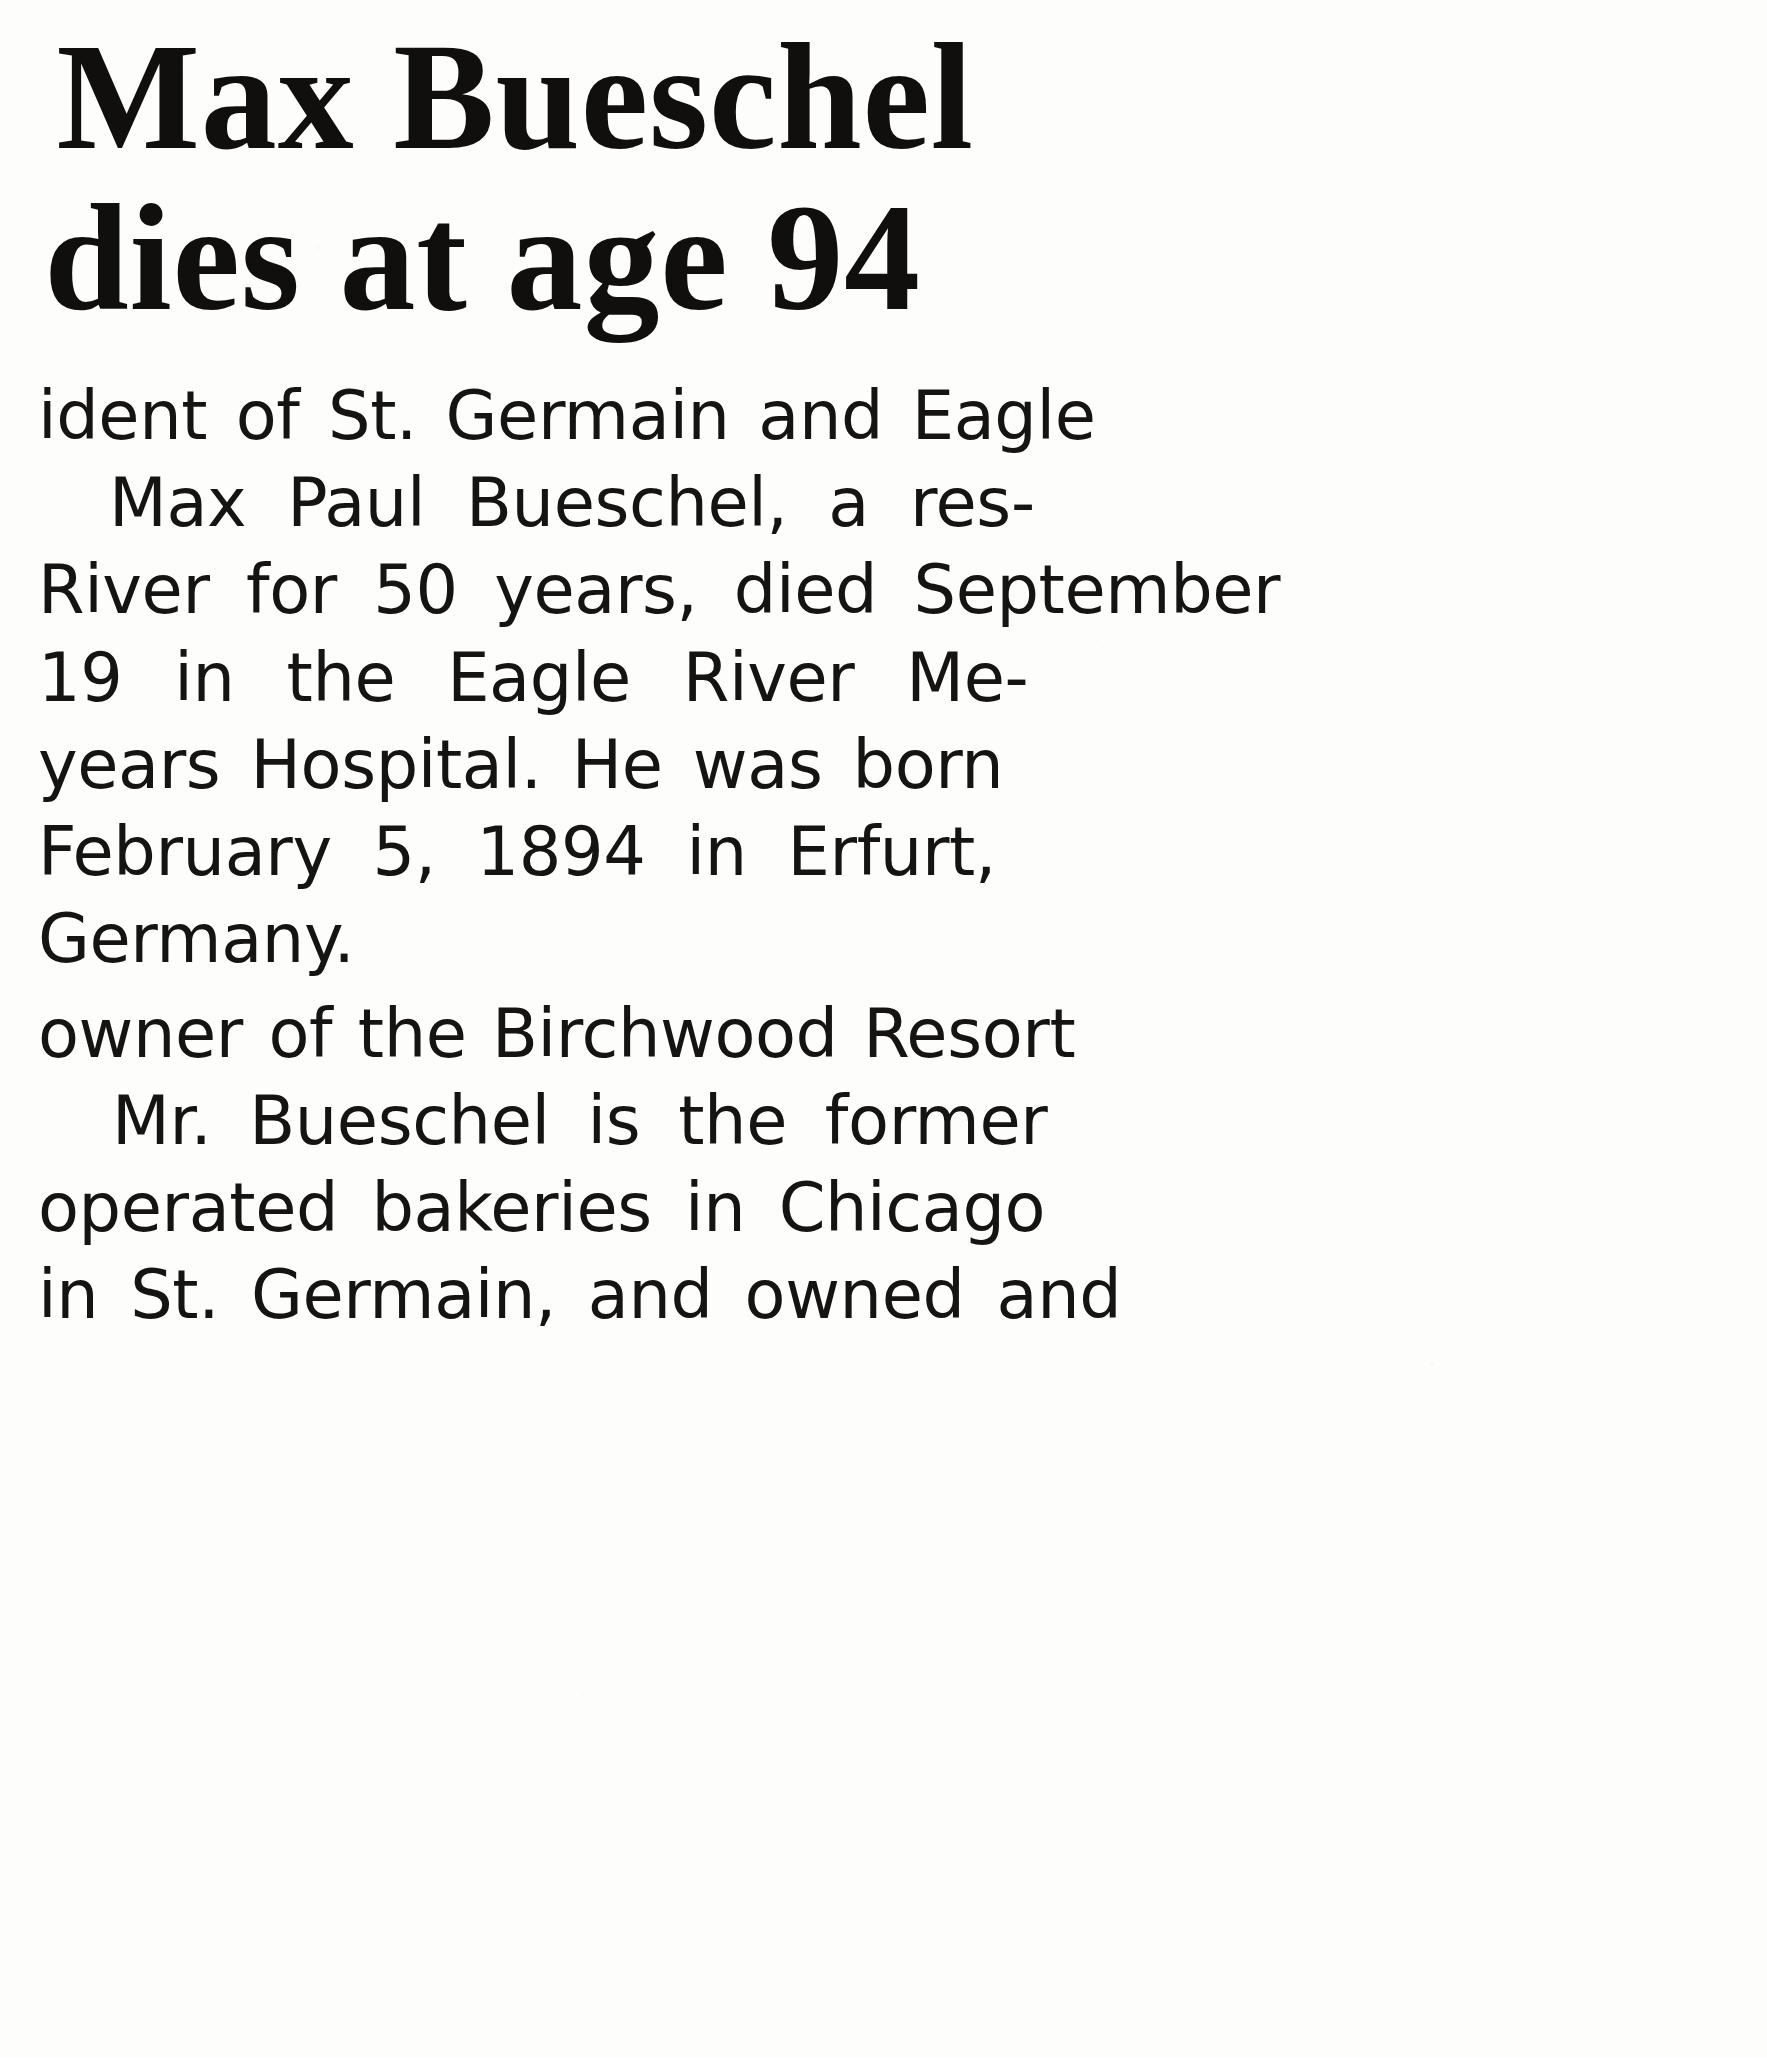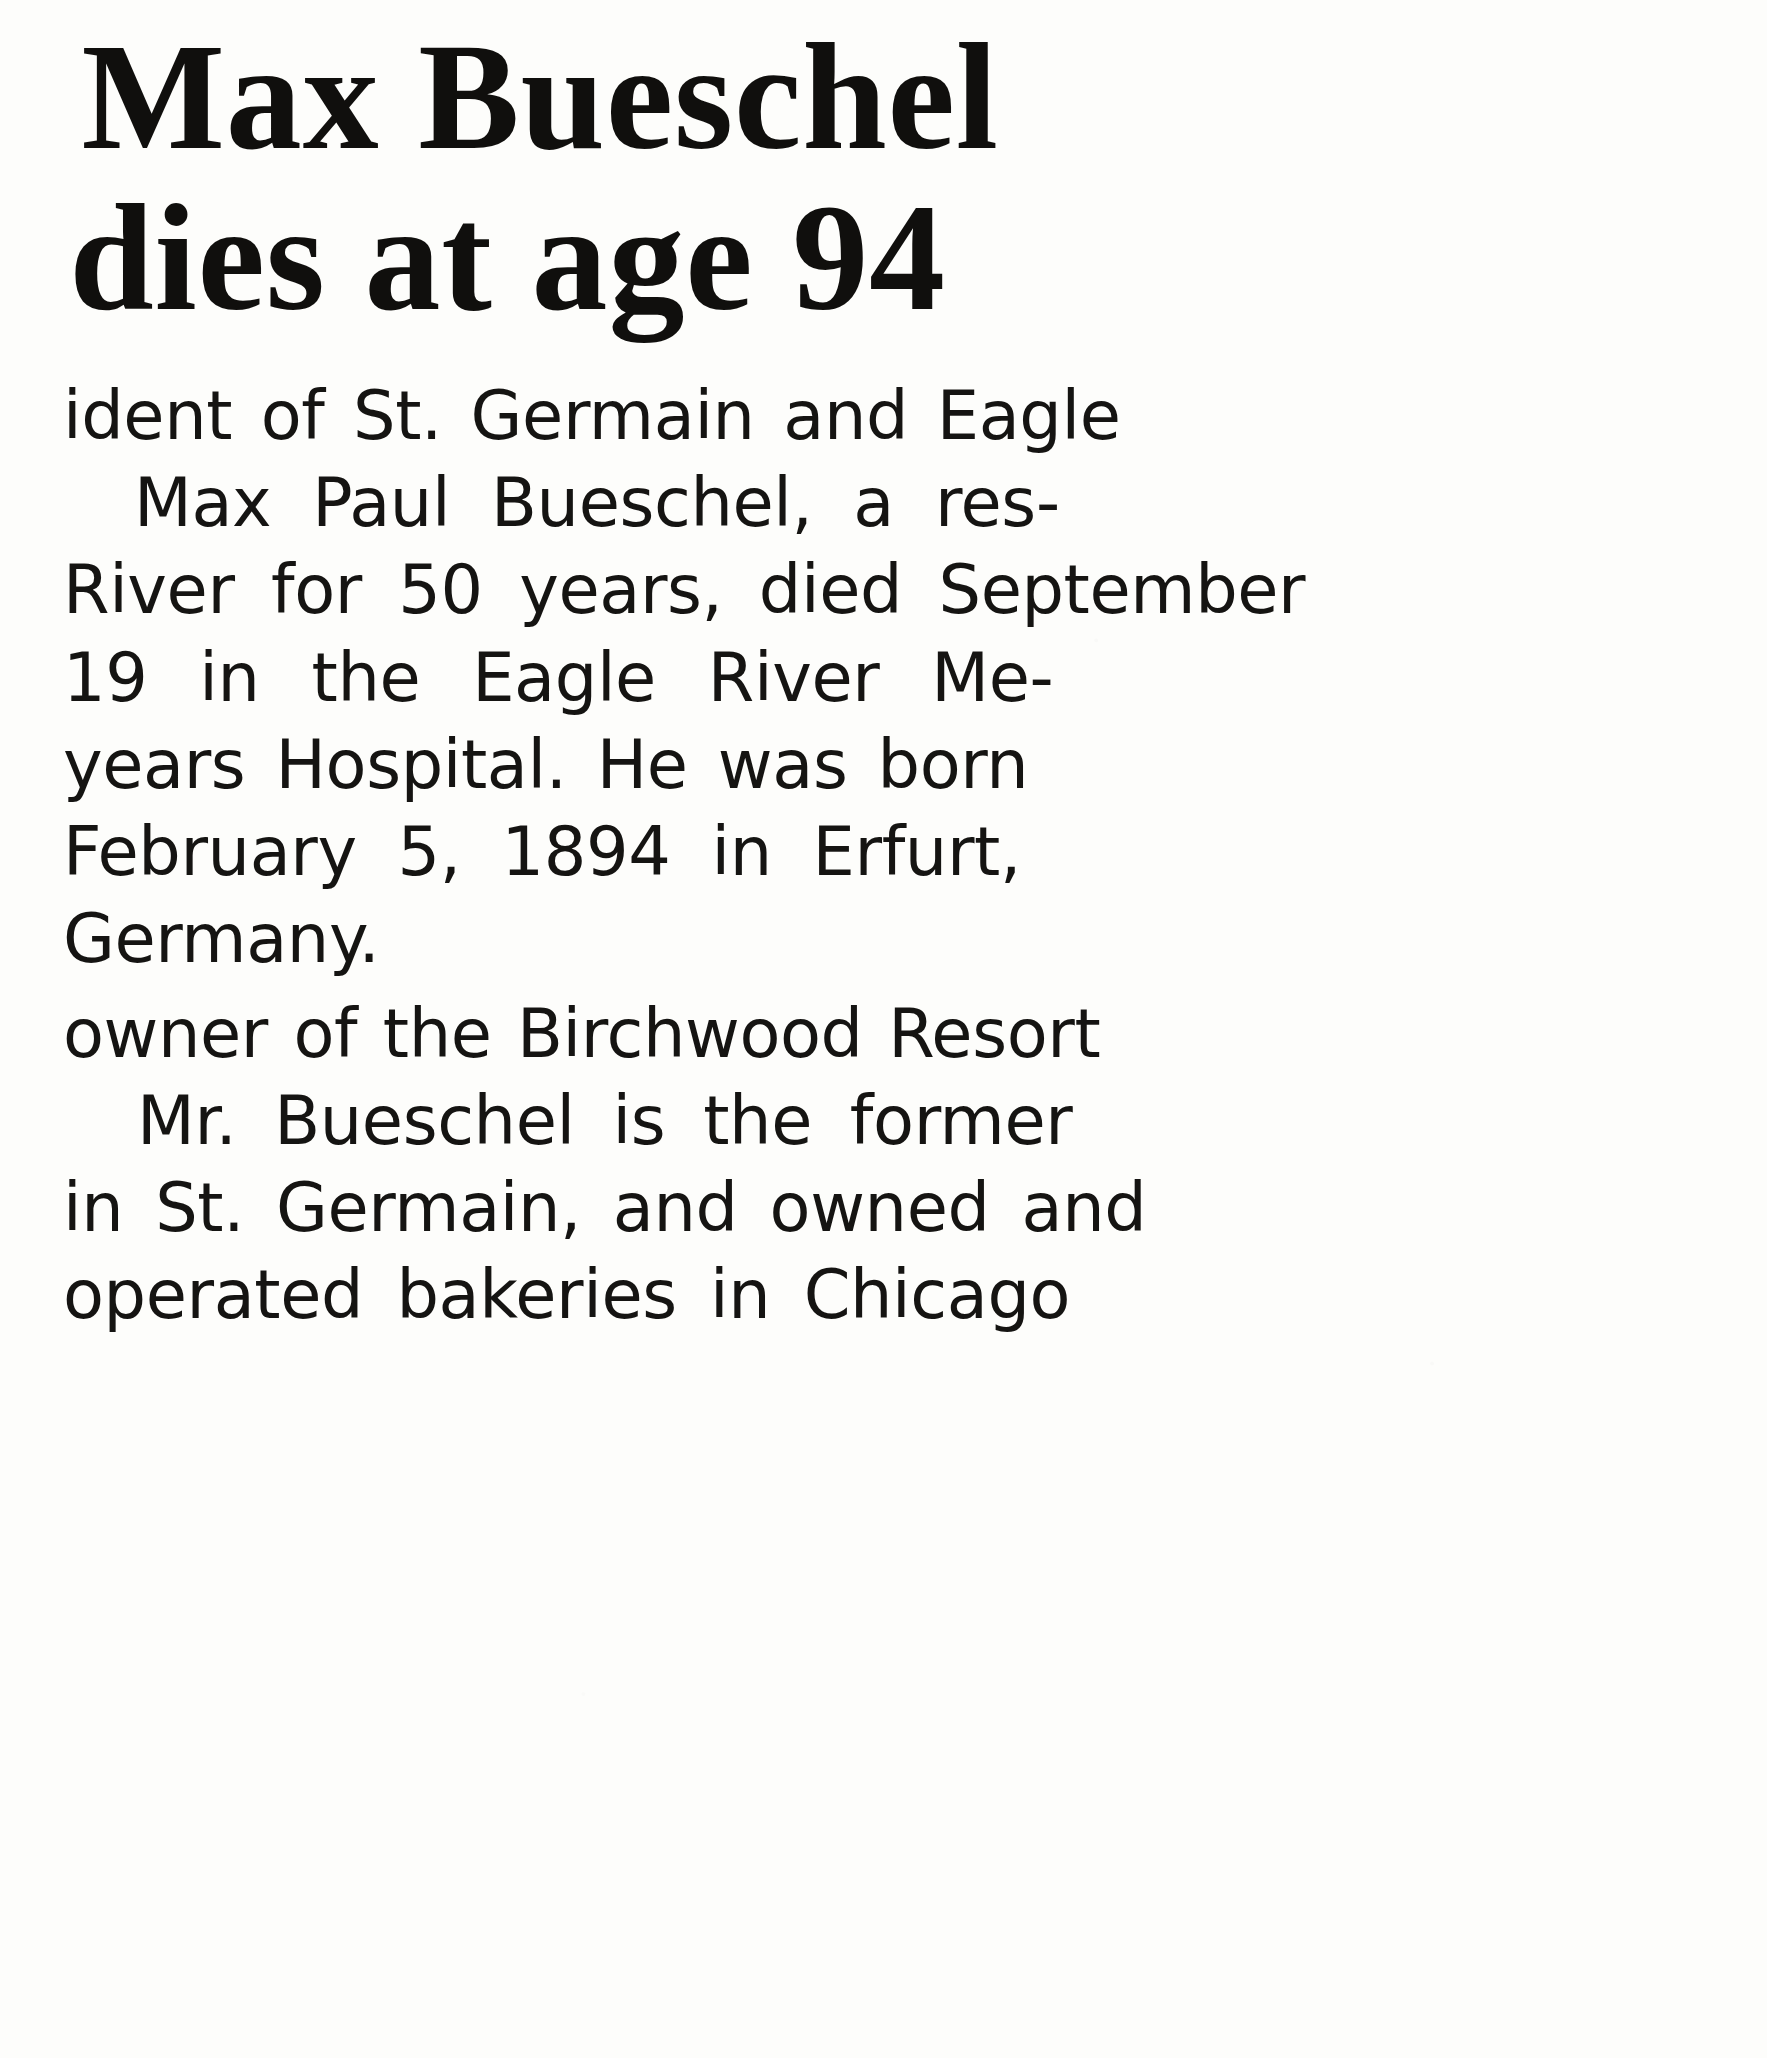--- a/index.html
+++ b/index.html
@@ -22,21 +22,21 @@
     box-sizing: border-box;
     
     background-image:
       radial-gradient(circle at 18% 12%, rgba(0,0,0,0.016) 0 1.5px, rgba(0,0,0,0) 2.3px),
       radial-gradient(circle at 62% 31%, rgba(0,0,0,0.015) 0 1.5px, rgba(0,0,0,0) 2.3px),
       radial-gradient(circle at 81% 66%, rgba(0,0,0,0.014) 0 1.5px, rgba(0,0,0,0) 2.3px),
       radial-gradient(circle at 33% 82%, rgba(0,0,0,0.013) 0 1.5px, rgba(0,0,0,0) 2.3px);
   }
   .inner {
     position: absolute;
-    left: 63px;
+    left: 38px;
     top: 18.6px;
     width: 1674px;
   }
   .headline {
     font-family: "Liberation Serif", serif;
     font-weight: bold;
     font-size: 152px;
     line-height: 1.03;
     color: #100f0d;
     letter-spacing: 0.8px;
@@ -115,21 +115,21 @@
         <span class="ln j3">River for 50 years, died September</span>
         <span class="ln j4">19 in the Eagle River Me-</span>
         <span class="ln j5">years Hospital. He was born</span>
         <span class="ln j6">February 5, 1894 in Erfurt,</span>
         <span class="ln j7">Germany.</span>
       </p>
 
       <p class="para">
         <span class="ln p2b">owner of the Birchwood Resort</span>
         <span class="ln p2a">Mr. Bueschel is the former</span>
+        <span class="ln p2d">operated bakeries in Chicago</span>
         <span class="ln p2c">in St. Germain, and owned and</span>
-        <span class="ln p2d">operated bakeries in Chicago</span>
       </p>
 
     </div>
   </div>
   <div class="crop-fade"></div>
 </div>
 
 
 </body></html>

